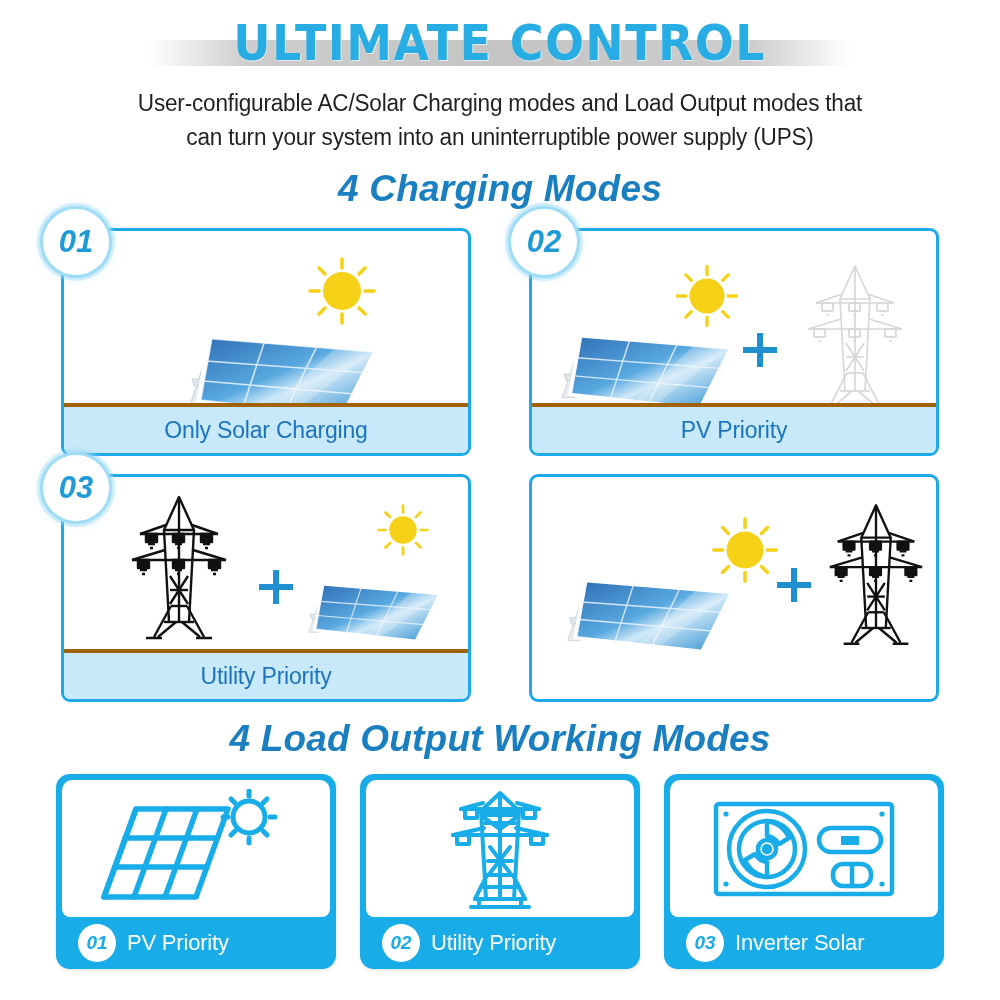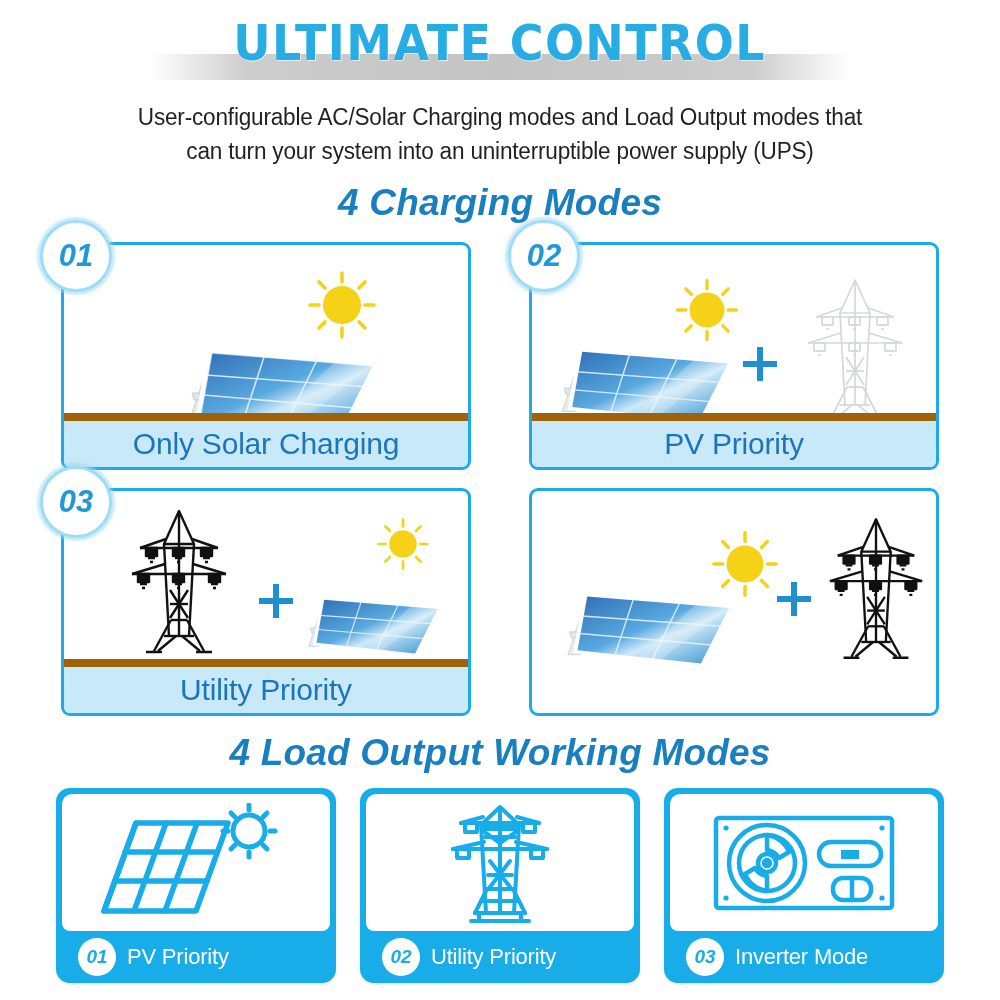--- a/index.html
+++ b/index.html
@@ -10,22 +10,21 @@
     overflow:hidden;
     position:relative;
   }
 
   
   .header{ position:relative; text-align:center; }
 
   .title-wrap{
     position:relative;
     height:72px;
-    margin-top:14px;
-    display:flex;align-items:flex-start;justify-content:center;
+    display:flex;align-items:flex-end;justify-content:center;
   }
   .title-band{
     position:absolute;
     left:150px; right:150px;
     top:40px; height:26px;
     background:linear-gradient(to right,
         rgba(200,200,200,0) 0%,
         rgba(196,196,196,.85) 14%,
         rgba(193,193,193,.95) 50%,
         rgba(196,196,196,.85) 86%,
@@ -85,23 +84,23 @@
     flex-direction:column;
   }
   .mode-card .art{
     flex:1;
     position:relative;
     overflow:hidden;
   }
   .mode-card .label{
     height:46px;
     background:#c7e9fa;
-    border-top:8px solid #a16207;
+    border-top:4px solid #a16207;
     display:flex;align-items:center;justify-content:center;
-    font-size:30px;
+    font-size:23px;
     color:#1c75bc;
     border-radius:0 0 6px 6px;
     letter-spacing:-.2px;
   }
 
   .badge{
     position:absolute;
     left:-24px; top:-25px;
     width:66px;height:66px;
     border-radius:50%;
@@ -558,16 +557,16 @@
         <g fill="#18ace9">
           <circle cx="15" cy="20" r="2.6"></circle>
             <circle cx="171" cy="20" r="2.6"></circle>
           <circle cx="15" cy="90" r="2.6"></circle>
             <circle cx="171" cy="90" r="2.6"></circle>
         </g>
       </svg>
     </div>
     <div class="foot">
       <div class="load-badge">03</div>
-      <div class="load-label">Inverter Mode</div>
+      <div class="load-label">Inverter Solar</div>
     </div>
   </div>
 </div>
 
 </body></html>

